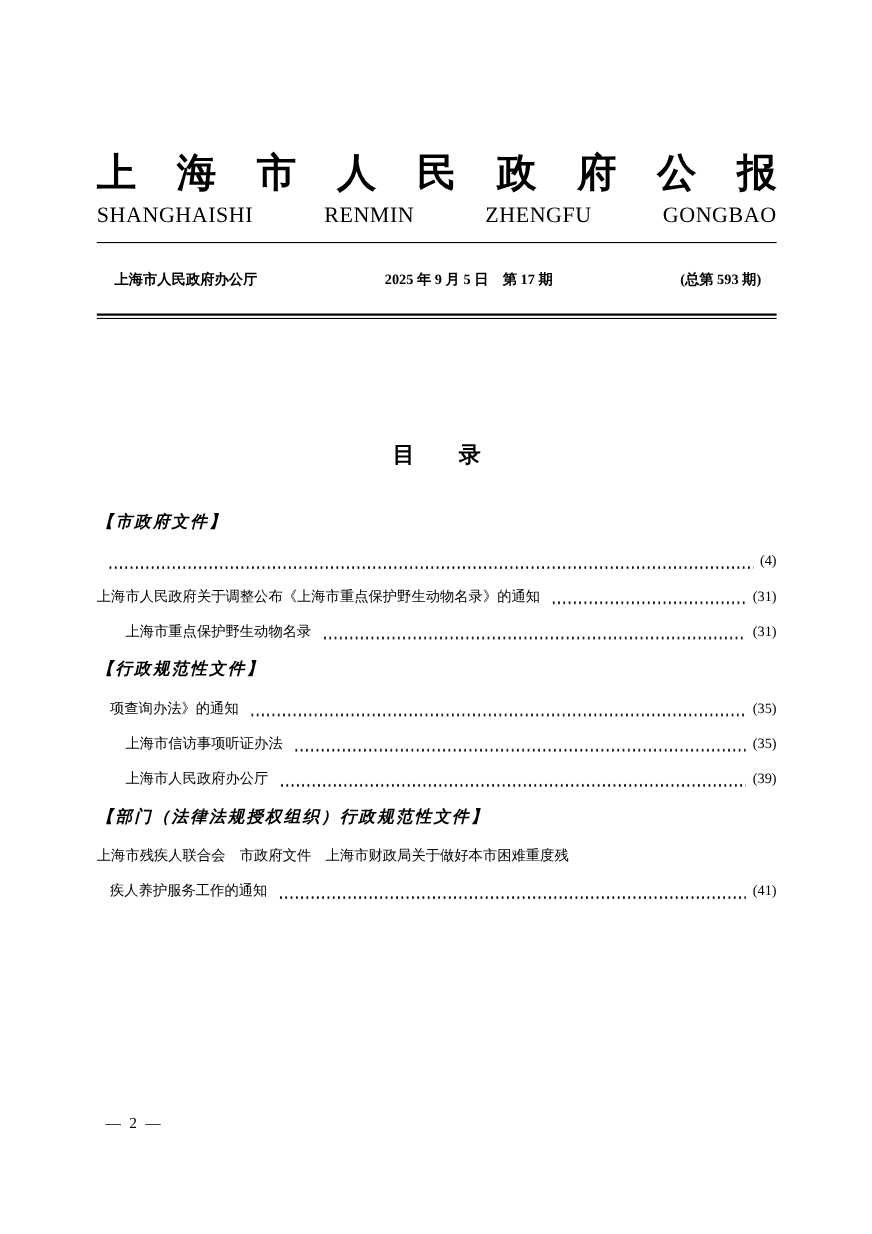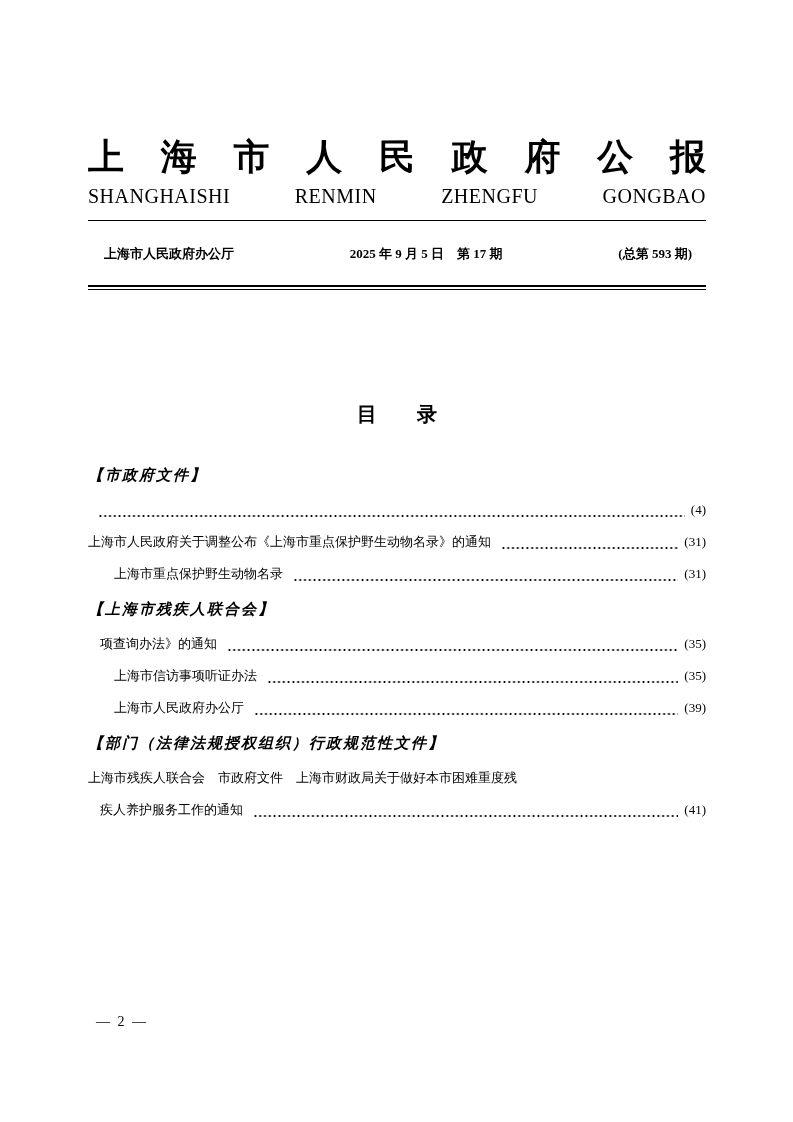--- a/index.html
+++ b/index.html
@@ -151,21 +151,21 @@
         <span class="entry-text">上海市人民政府关于调整公布《上海市重点保护野生动物名录》的通知</span>
         <span class="leader"></span>
         <span class="page-no">(31)</span>
       </div>
       <div class="toc-row indent-2">
         <span class="entry-text">上海市重点保护野生动物名录</span>
         <span class="leader"></span>
         <span class="page-no">(31)</span>
       </div>
 
-      <div class="sec-heading">【上海市残疾人联合会】</div>
+      <div class="sec-heading">【行政规范性文件】</div>
       <div class="toc-row indent-1">
         <span class="entry-text">项查询办法》的通知</span>
         <span class="leader"></span>
         <span class="page-no">(35)</span>
       </div>
       <div class="toc-row indent-2">
         <span class="entry-text">上海市信访事项听证办法</span>
         <span class="leader"></span>
         <span class="page-no">(35)</span>
       </div>

